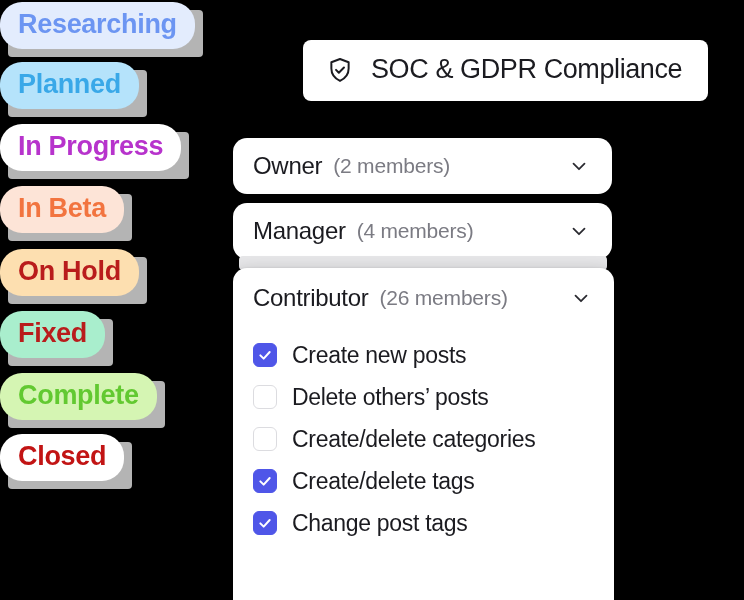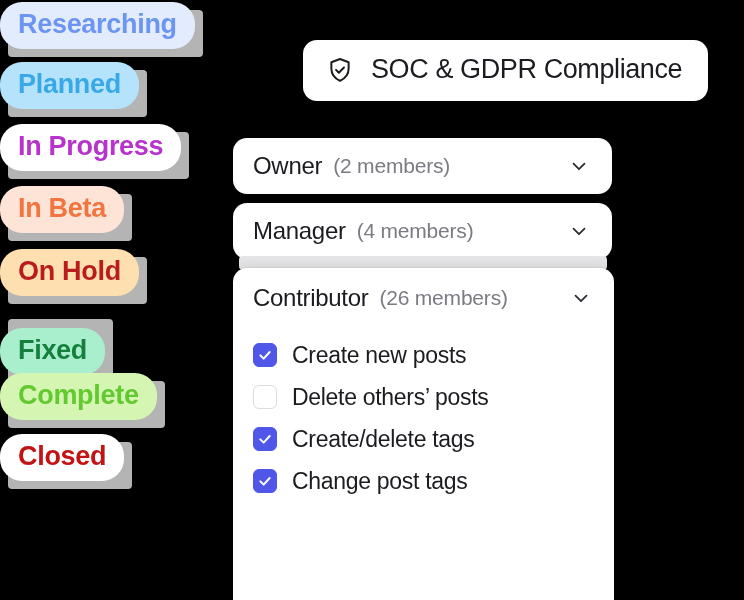--- a/index.html
+++ b/index.html
@@ -50,21 +50,21 @@
     white-space: nowrap;
     line-height: 1.15;
   }
 
   
   #compliance-card {
     position: absolute;
     left: 303px;
     top: 40px;
     background: #ffffff;
-    border-radius: 14px;
+    border-radius: 8px;
     padding: 14px 26px 16px 22px;
     display: flex;
     align-items: center;
     gap: 16px;
     box-shadow: 0 14px 34px rgba(0,0,0,.55), 0 3px 10px rgba(0,0,0,.4);
   }
   #compliance-card .shield-wrap {
     display: flex;
     align-items: center;
     justify-content: center;
@@ -176,21 +176,21 @@
 </style>
 </head>
 <body>
 
 <div id="status-tag-list">
     <div class="tag-row" style="top: 2px; left: 0px;"><span class="tag-shadow"></span><span class="tag-chip" style="background: rgb(227, 236, 253); color: rgb(108, 149, 242);">Researching</span></div>
     <div class="tag-row" style="top: 62px; left: 0px;"><span class="tag-shadow"></span><span class="tag-chip" style="background: rgb(181, 227, 251); color: rgb(57, 168, 232);">Planned</span></div>
     <div class="tag-row" style="top: 124px; left: 0px;"><span class="tag-shadow"></span><span class="tag-chip" style="background: #ffffff; color: rgb(183, 51, 204); text-align: center;">In Progress</span></div>
     <div class="tag-row" style="top: 186px; left: 0px;"><span class="tag-shadow"></span><span class="tag-chip" style="background: rgb(253, 228, 215); color: rgb(242, 116, 63);">In Beta</span></div>
     <div class="tag-row" style="top: 249px; left: 0px;"><span class="tag-shadow"></span><span class="tag-chip" style="background: rgb(253, 223, 176); color: #b91c1c;">On Hold</span></div>
-    <div class="tag-row" style="top: 311px; left: 0px;"><span class="tag-shadow"></span><span class="tag-chip" style="background: rgb(169, 238, 205); color: #15803d; margin-top: 17px;">Fixed</span></div>
+    <div class="tag-row" style="top: 311px; left: 0px;"><span class="tag-shadow"></span><span class="tag-chip" style="background: rgb(169, 238, 205); color: #b91c1c;">Fixed</span></div>
     <div class="tag-row" style="top: 373px; left: 0px;"><span class="tag-shadow"></span><span class="tag-chip" style="background: rgb(213, 245, 179); color: rgb(98, 201, 49);">Complete</span></div>
     <div class="tag-row" style="top: 434px; left: 0px;"><span class="tag-shadow"></span><span class="tag-chip" style="background: #ffffff; color: rgb(194, 20, 20);">Closed</span></div>
   </div>
 
 <div id="compliance-card">
   <span class="shield-wrap">
     <svg width="28" height="28" viewBox="0 0 24 24" fill="none" stroke="#1b1b20" stroke-width="1.7" stroke-linecap="round" stroke-linejoin="round">
       <path d="M12 2.6 4.6 5.4v5.4c0 4.7 3.1 8.6 7.4 10.6 4.3-2 7.4-5.9 7.4-10.6V5.4L12 2.6Z"></path>
       <path d="M8.6 11.9l2.4 2.4 4.4-4.5"></path>
     </svg>
@@ -241,20 +241,24 @@
             <path d="M5 12.5 10 17.5 19 7.5"></path>
           </svg>
         </span>
         <span class="permission-label">Create new posts</span>
       </div>
       <div class="permission-row">
         <span class="checkbox unchecked"></span>
         <span class="permission-label">Delete others’ posts</span>
       </div>
       <div class="permission-row">
+        <span class="checkbox unchecked"></span>
+        <span class="permission-label">Create/delete categories</span>
+      </div>
+      <div class="permission-row">
         <span class="checkbox checked">
           <svg width="16" height="16" viewBox="0 0 24 24" fill="none" stroke="#ffffff" stroke-width="3" stroke-linecap="round" stroke-linejoin="round">
             <path d="M5 12.5 10 17.5 19 7.5"></path>
           </svg>
         </span>
         <span class="permission-label">Create/delete tags</span>
       </div>
       <div class="permission-row">
         <span class="checkbox checked">
           <svg width="16" height="16" viewBox="0 0 24 24" fill="none" stroke="#ffffff" stroke-width="3" stroke-linecap="round" stroke-linejoin="round">

